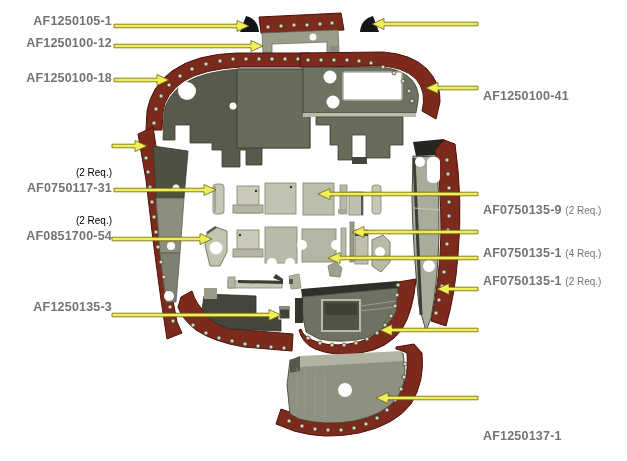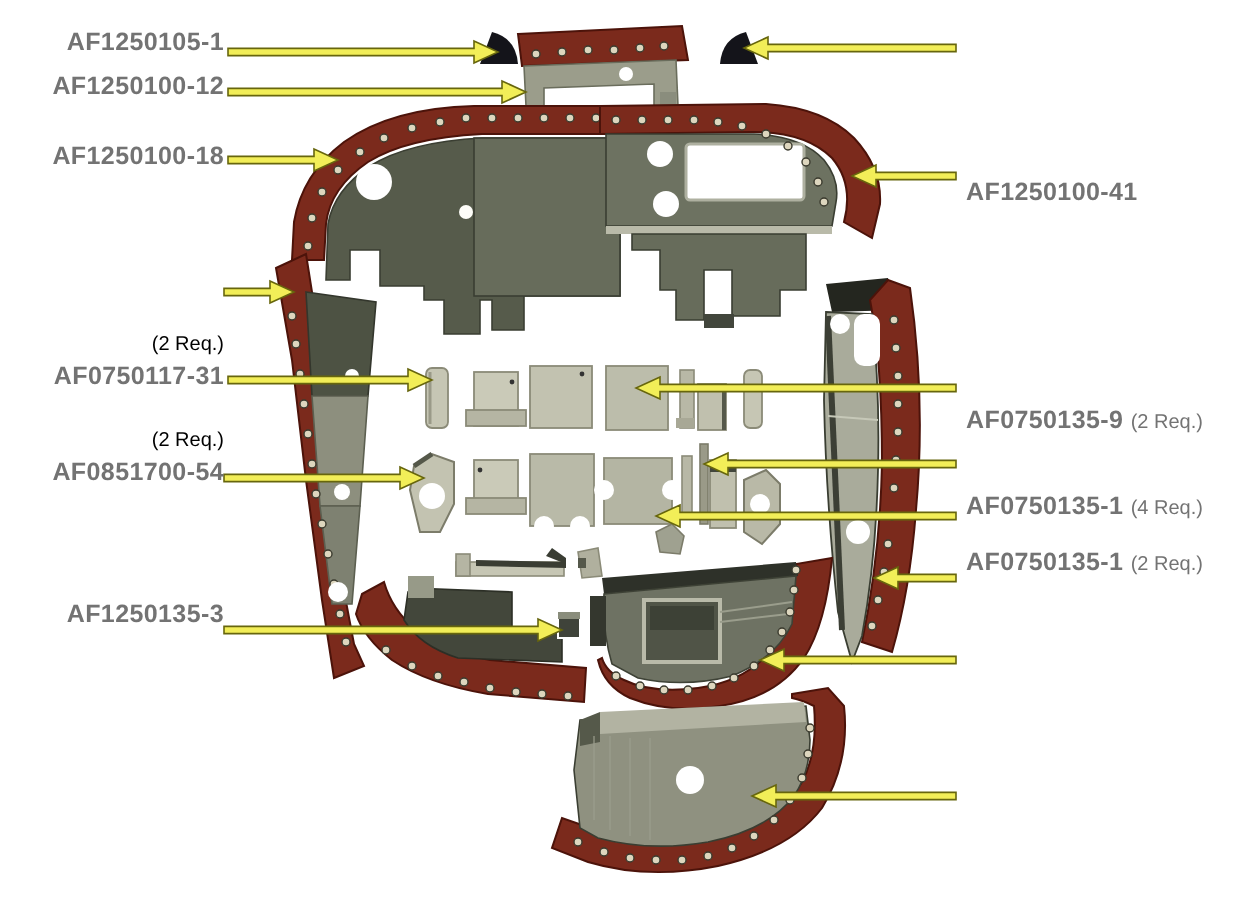--- a/index.html
+++ b/index.html
@@ -325,14 +325,15 @@
   <div class="req left" style="top:167px">(2 Req.)</div>
   <div class="lbl left" style="top:181px"><span>AF0750117-31</span></div>
   <div class="req left" style="top:215px">(2 Req.)</div>
   <div class="lbl left" style="top:229px"><span>AF0851700-54</span></div>
   <div class="lbl left" style="top:300px"><span>AF1250135-3</span></div>
 
   <div class="lbl right" style="top:89px"><span>AF1250100-41</span></div>
   <div class="lbl right" style="top:203px"><span>AF0750135-9</span> <span class="req-inline">(2 Req.)</span></div>
   <div class="lbl right" style="top:246px"><span>AF0750135-1</span> <span class="req-inline">(4 Req.)</span></div>
   <div class="lbl right" style="top:274px"><span>AF0750135-1</span> <span class="req-inline">(2 Req.)</span></div>
+  <div class="lbl right" style="top:429px"><span>AF1250137-1</span></div>
 
 </div>
 
 </body></html>

